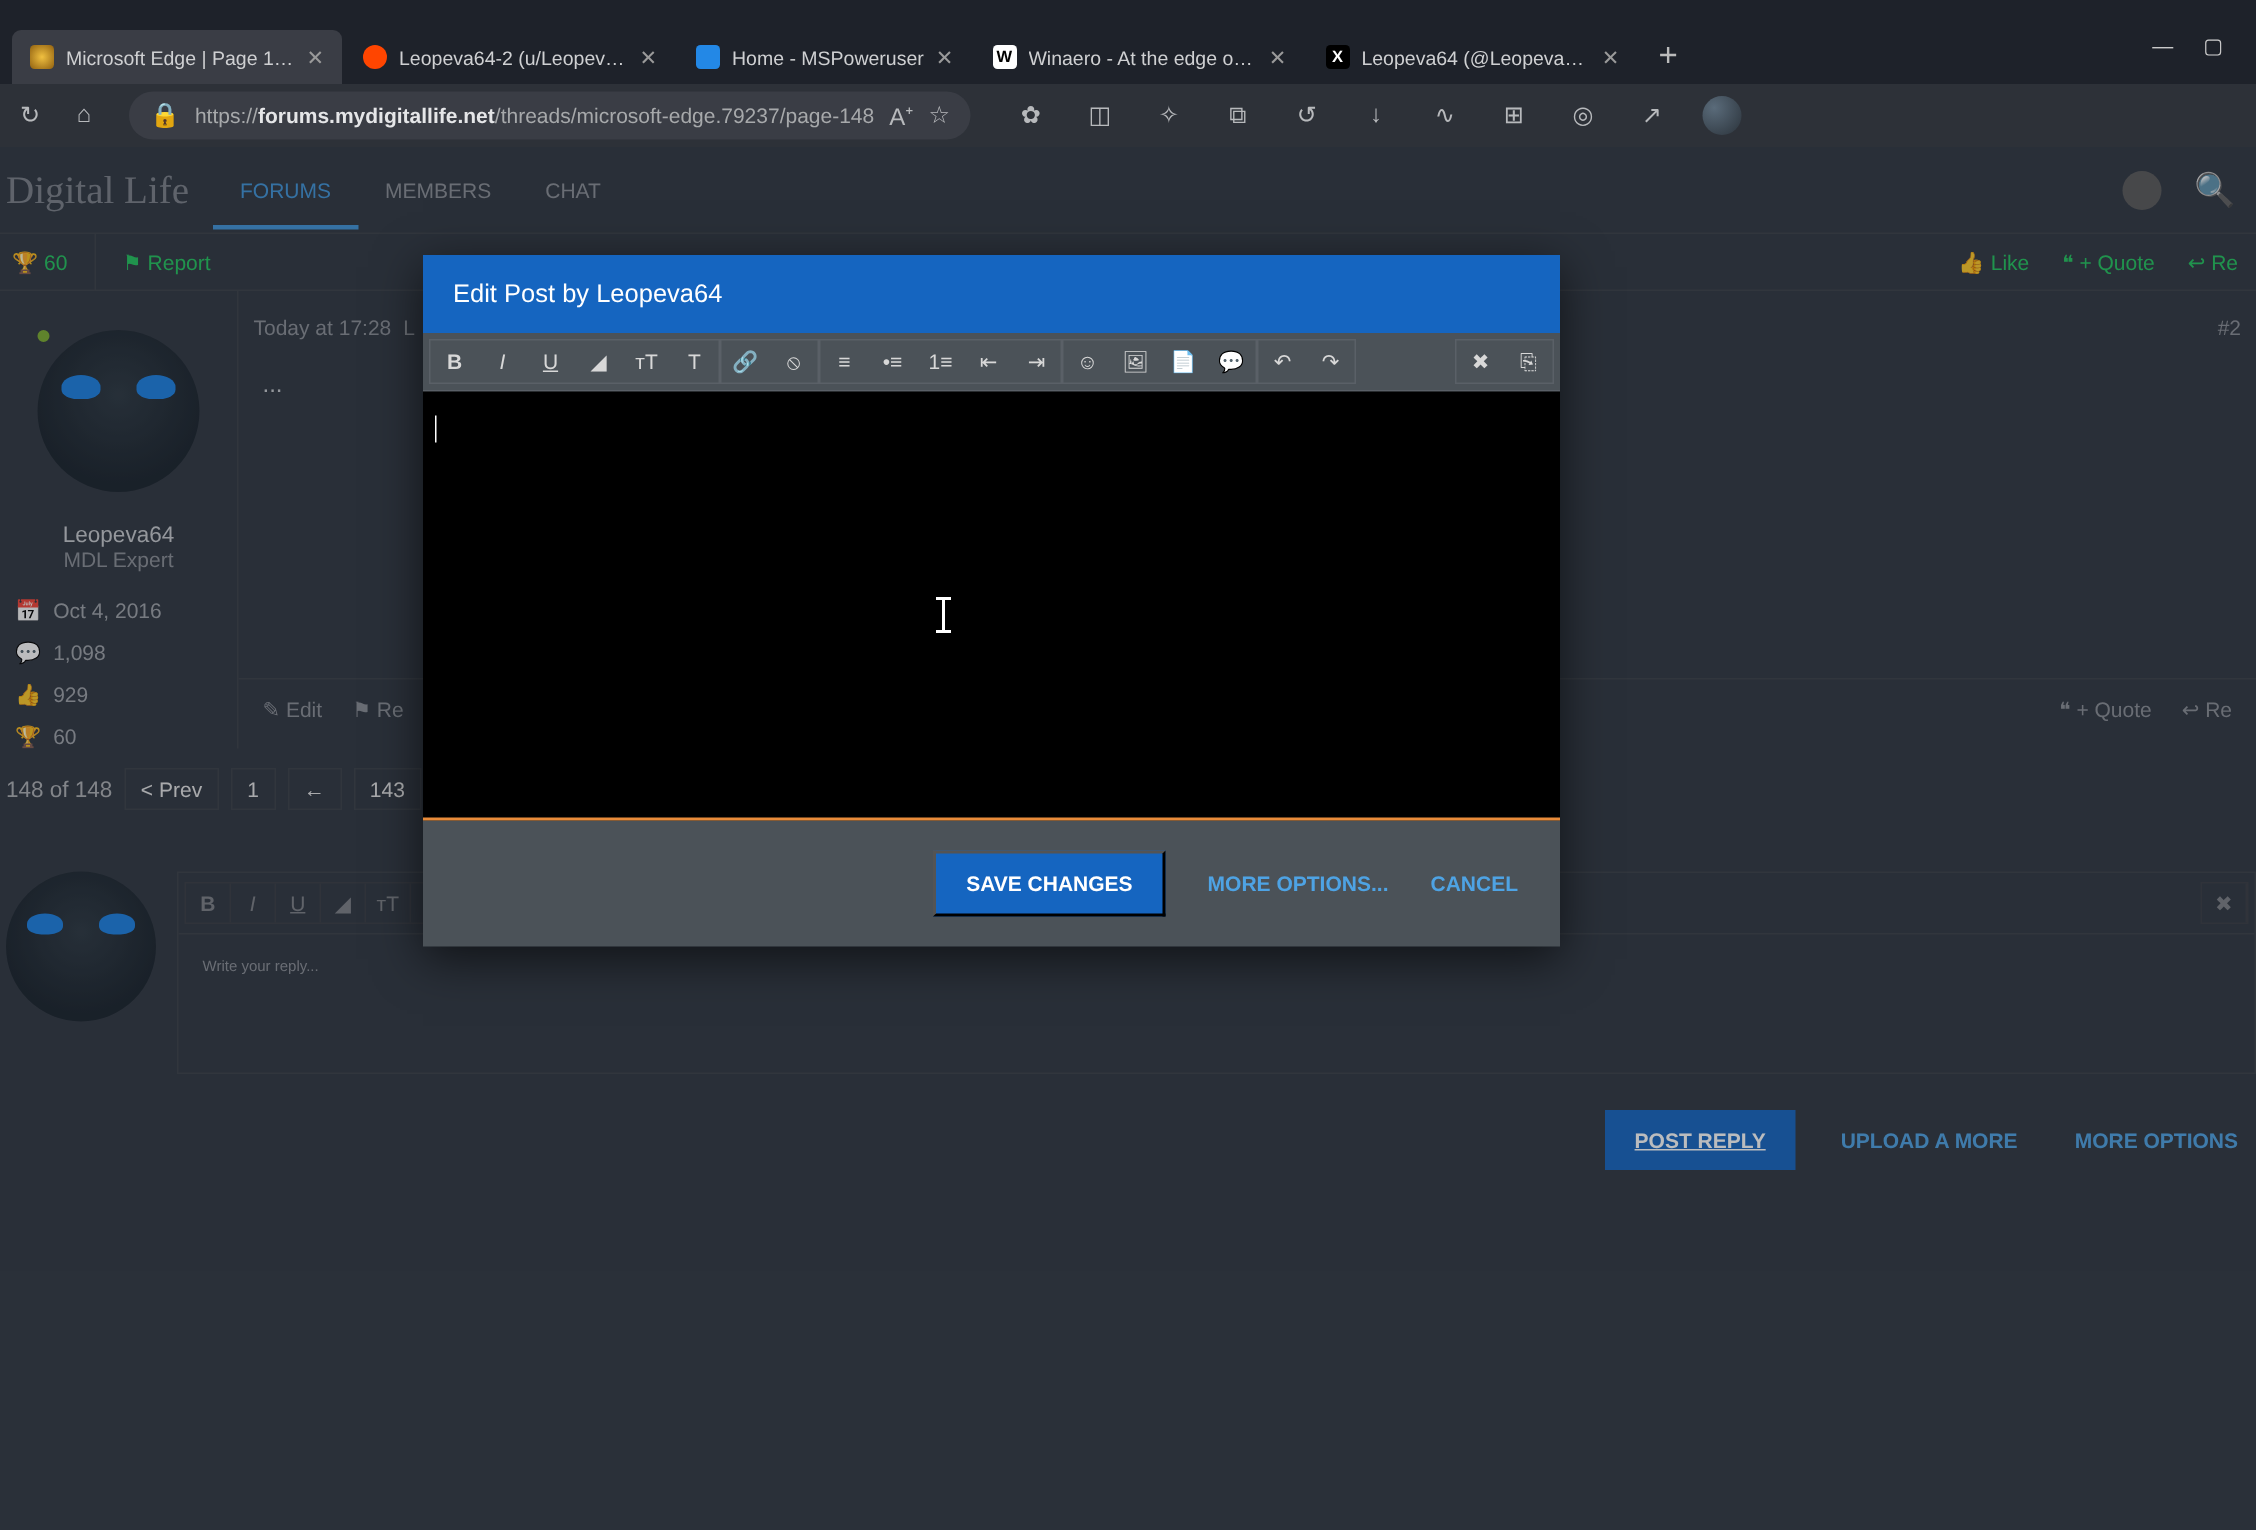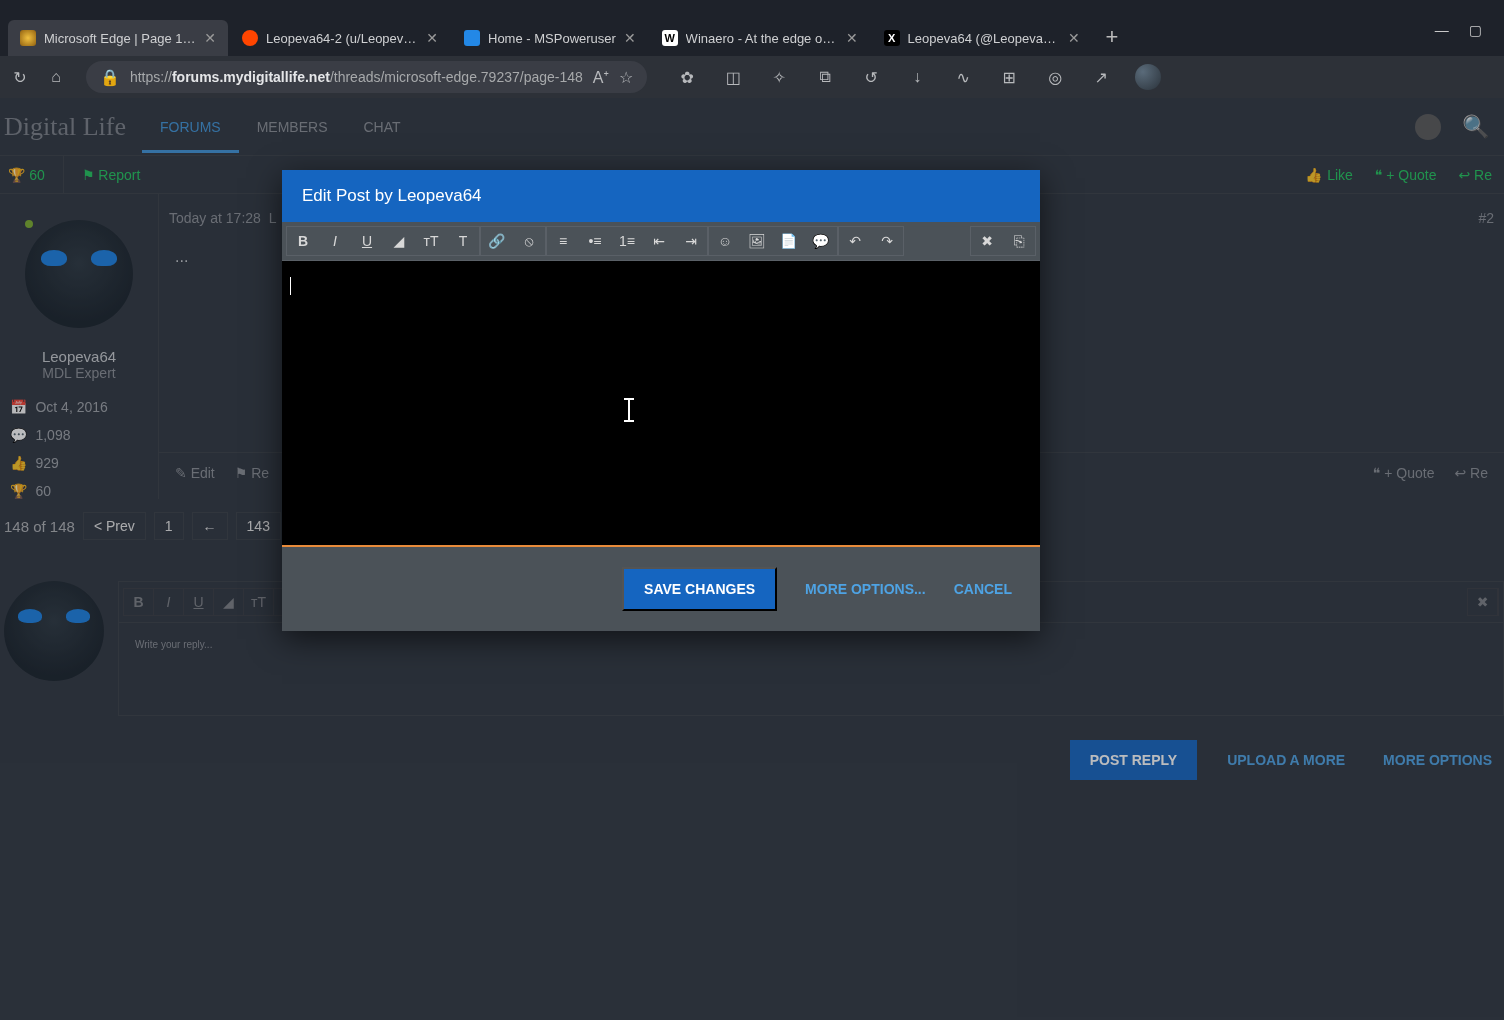--- a/index.html
+++ b/index.html
@@ -68,21 +68,21 @@
 .reply-area { display:flex; gap:14px; padding: 24px 0 0 4px; }
 .reply-av { width: 100px; height: 100px; border-radius: 50%; background: radial-gradient(circle at 50% 40%, #2b3640, #18212a 70%); position:relative;}
 .reply-av::before, .reply-av::after { content:""; position:absolute; width:24px; height:14px; background:#1a80e3; border-radius:50% 50% 40% 40%; top:28px;}
 .reply-av::before{left:14px;} .reply-av::after{right:14px;}
 .reply-editor { flex:1; border:1px solid #3a3f47; background:#2f3640; }
 .reply-toolbar { display:flex; padding:6px 4px; gap:2px; border-bottom:1px solid #3a3f47;}
 .tbtn { width:30px; height:26px; display:flex; align-items:center; justify-content:center; color:#7d8086; font-size:14px; border-right:1px solid #383c43;}
 .tgroup { display:flex; border:1px solid #383c43; }
 .reply-input { padding:16px; color:#8a8e95; font-size:10px; min-height:92px;}
 .bottom-actions { display:flex; justify-content:flex-end; gap:22px; padding:24px 4px 10px 0;}
-.btn-primary { background:#1565c0; color:#fff; padding:12px 20px; font-size:14px; font-weight:600; border:none; }
+.btn-primary { background:#1565c0; color:#fff; padding:12px 20px; font-size:14px; font-weight:600; border:none;text-decoration:underline; }
 .btn-link { color:#4ea3e4; font-size:14px; font-weight:600; padding:12px 8px;}
 
 
 .scrim { position:absolute; inset:98px 0 0 0; background:rgba(30,34,40,0.30); }
 .modal { position:absolute; left:282px; top:170px; width:758px; background:#4b5258; box-shadow:0 8px 30px rgba(0,0,0,0.6); }
 .modal-head { background:#1565c0; color:#ffffff; padding:16px 20px; font-size:17px; }
 .modal-toolbar { background:#4b5258; display:flex; padding:4px; border-bottom:1px solid #5a6067;}
 .mgroup { display:flex; border:1px solid #5a6067; }
 .mbtn { width:32px; height:28px; display:flex; align-items:center; justify-content:center; color:#d8d8d8; font-size:14px;}
 .modal-body { background:#000; height:286px; position:relative; border-bottom:2px solid #e88b3a;}

